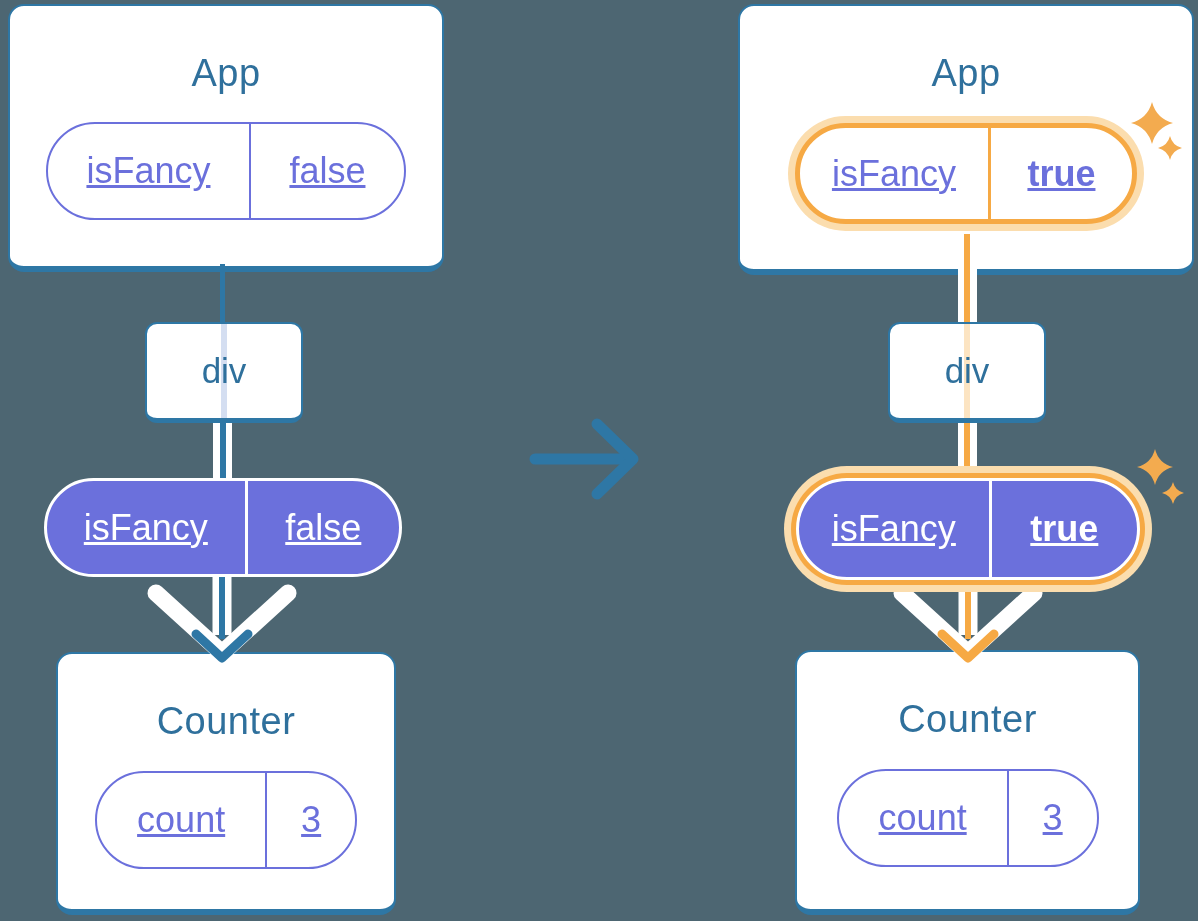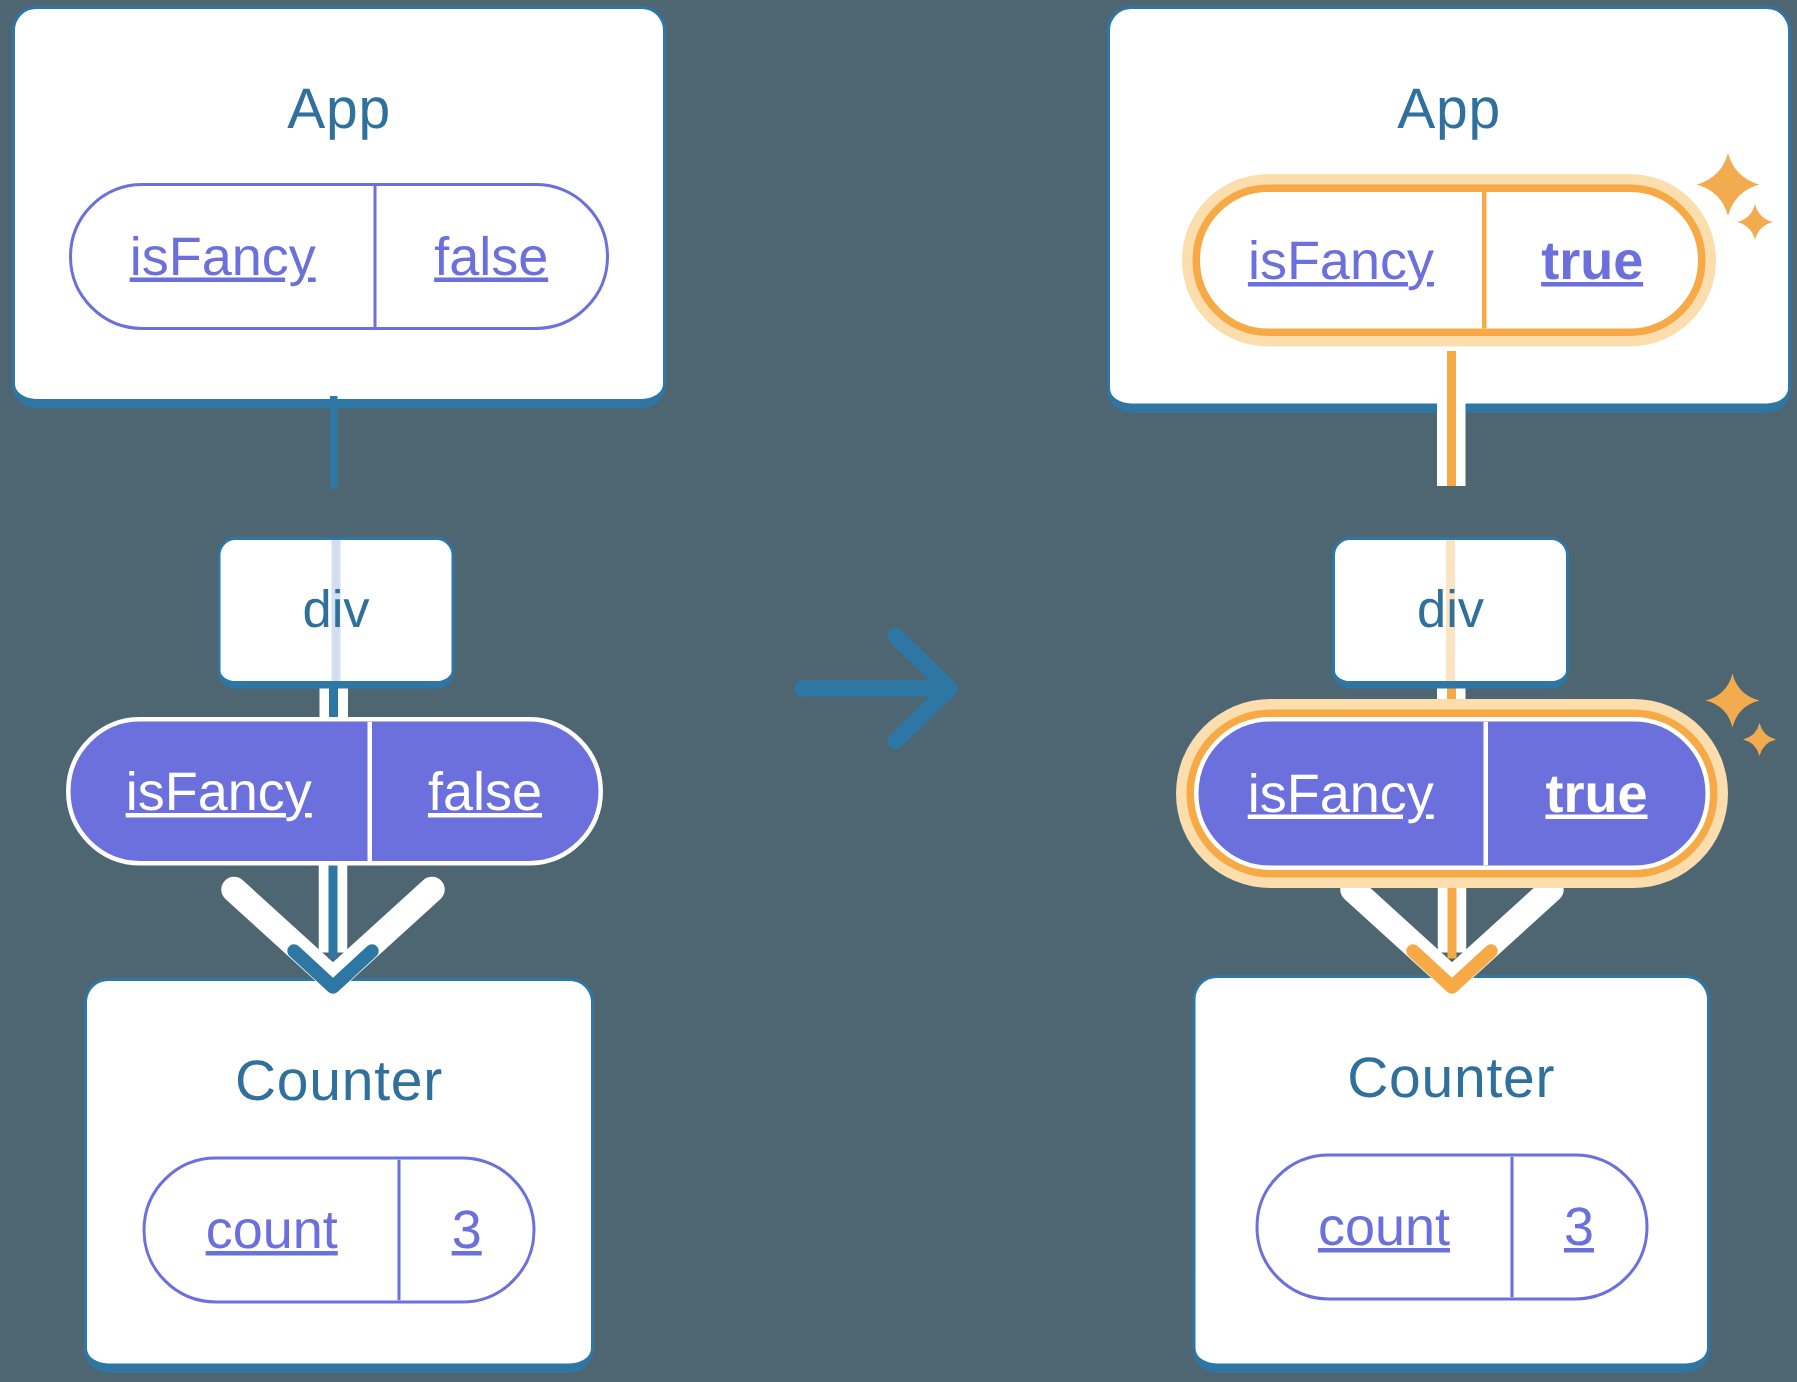--- a/index.html
+++ b/index.html
@@ -70,21 +70,20 @@
   .count-pill{width:262px;height:98px;background:var(--white);border:2px solid var(--purple);}
   .count-pill .pill-key{width:66%;border-right:2px solid var(--purple);}
   .count-pill-before{top:117px;}
   .count-pill-after{top:117px;}
 
   
   .div-box{
     position:absolute;background:var(--white);z-index:3;
     border:2px solid var(--teal);border-bottom:5px solid var(--teal);
     border-radius:12px;
-    margin-top:36px;
   }
   .div-box-before{left:145px;top:322px;width:158px;height:101px;}
   .div-box-after{left:150px;top:322px;width:158px;height:101px;}
   .div-stripe{position:absolute;top:0;bottom:0;left:50%;margin-left:-3px;width:6px;}
   .stripe-before{background:var(--lavender);}
   .stripe-after{background:var(--peach-stripe);}
   .div-label{
     position:absolute;inset:0;display:flex;align-items:center;justify-content:center;
     font-size:35px;color:var(--title);font-weight:500;
   }

